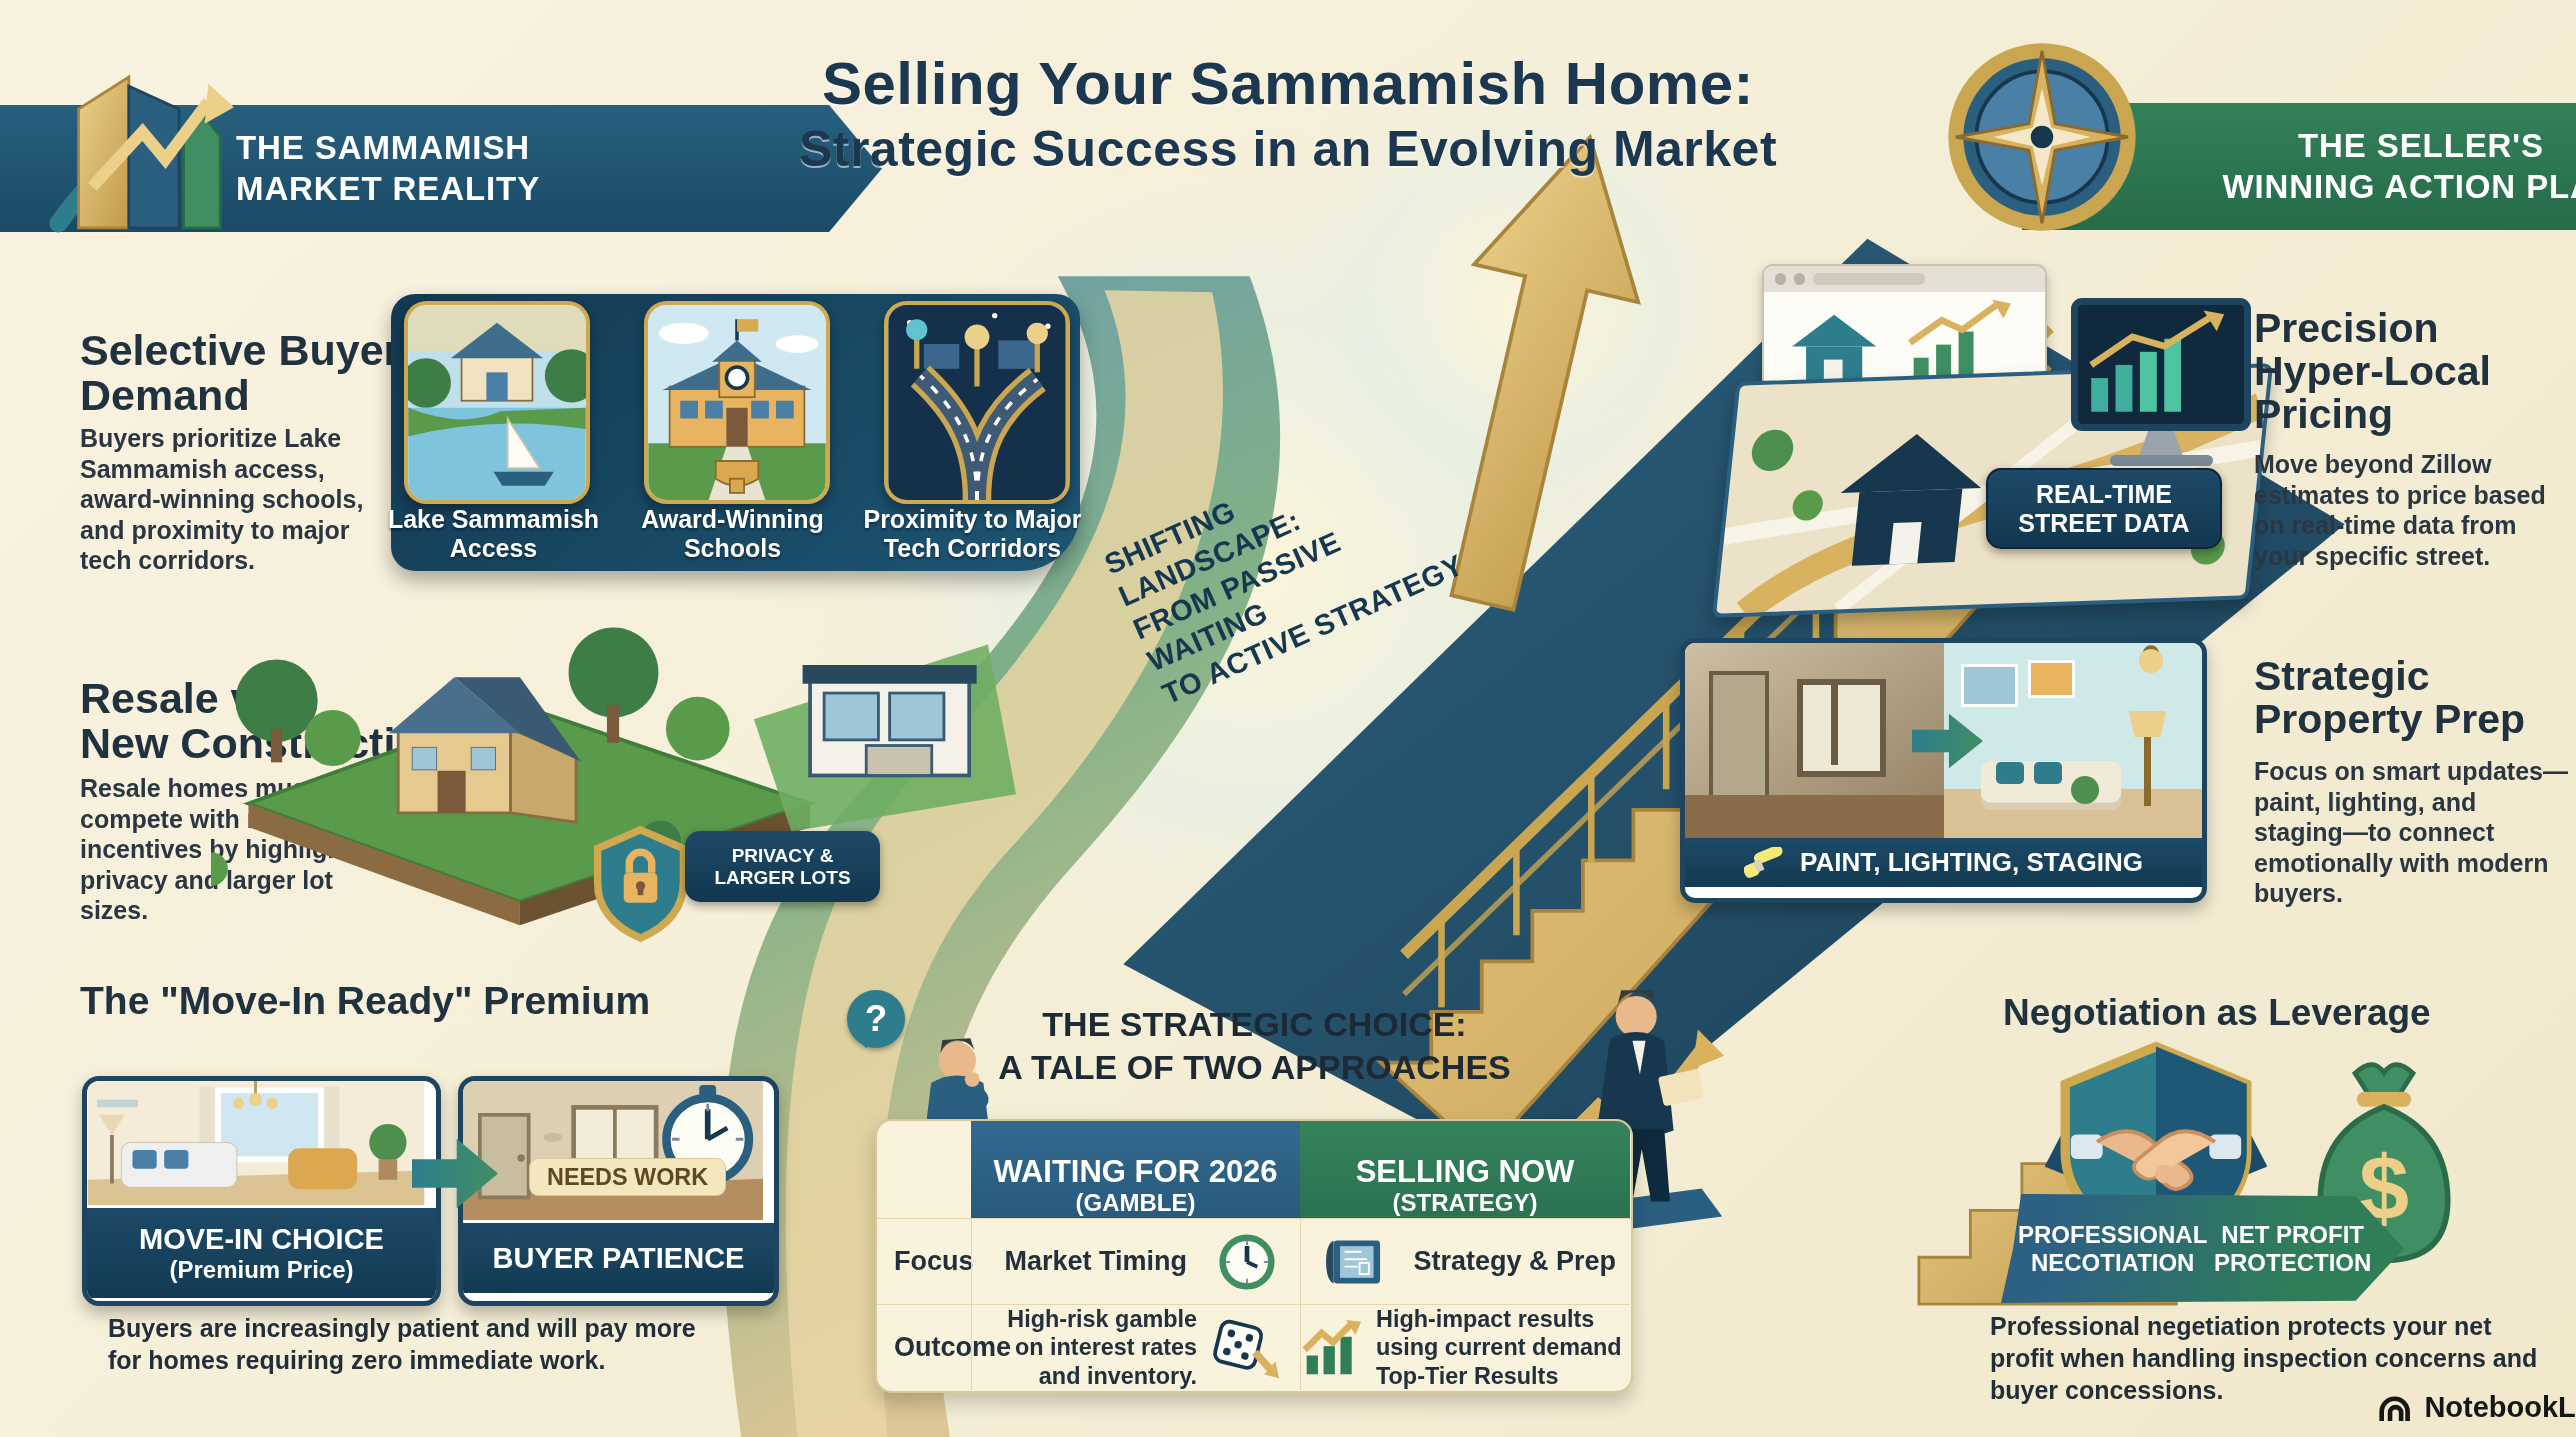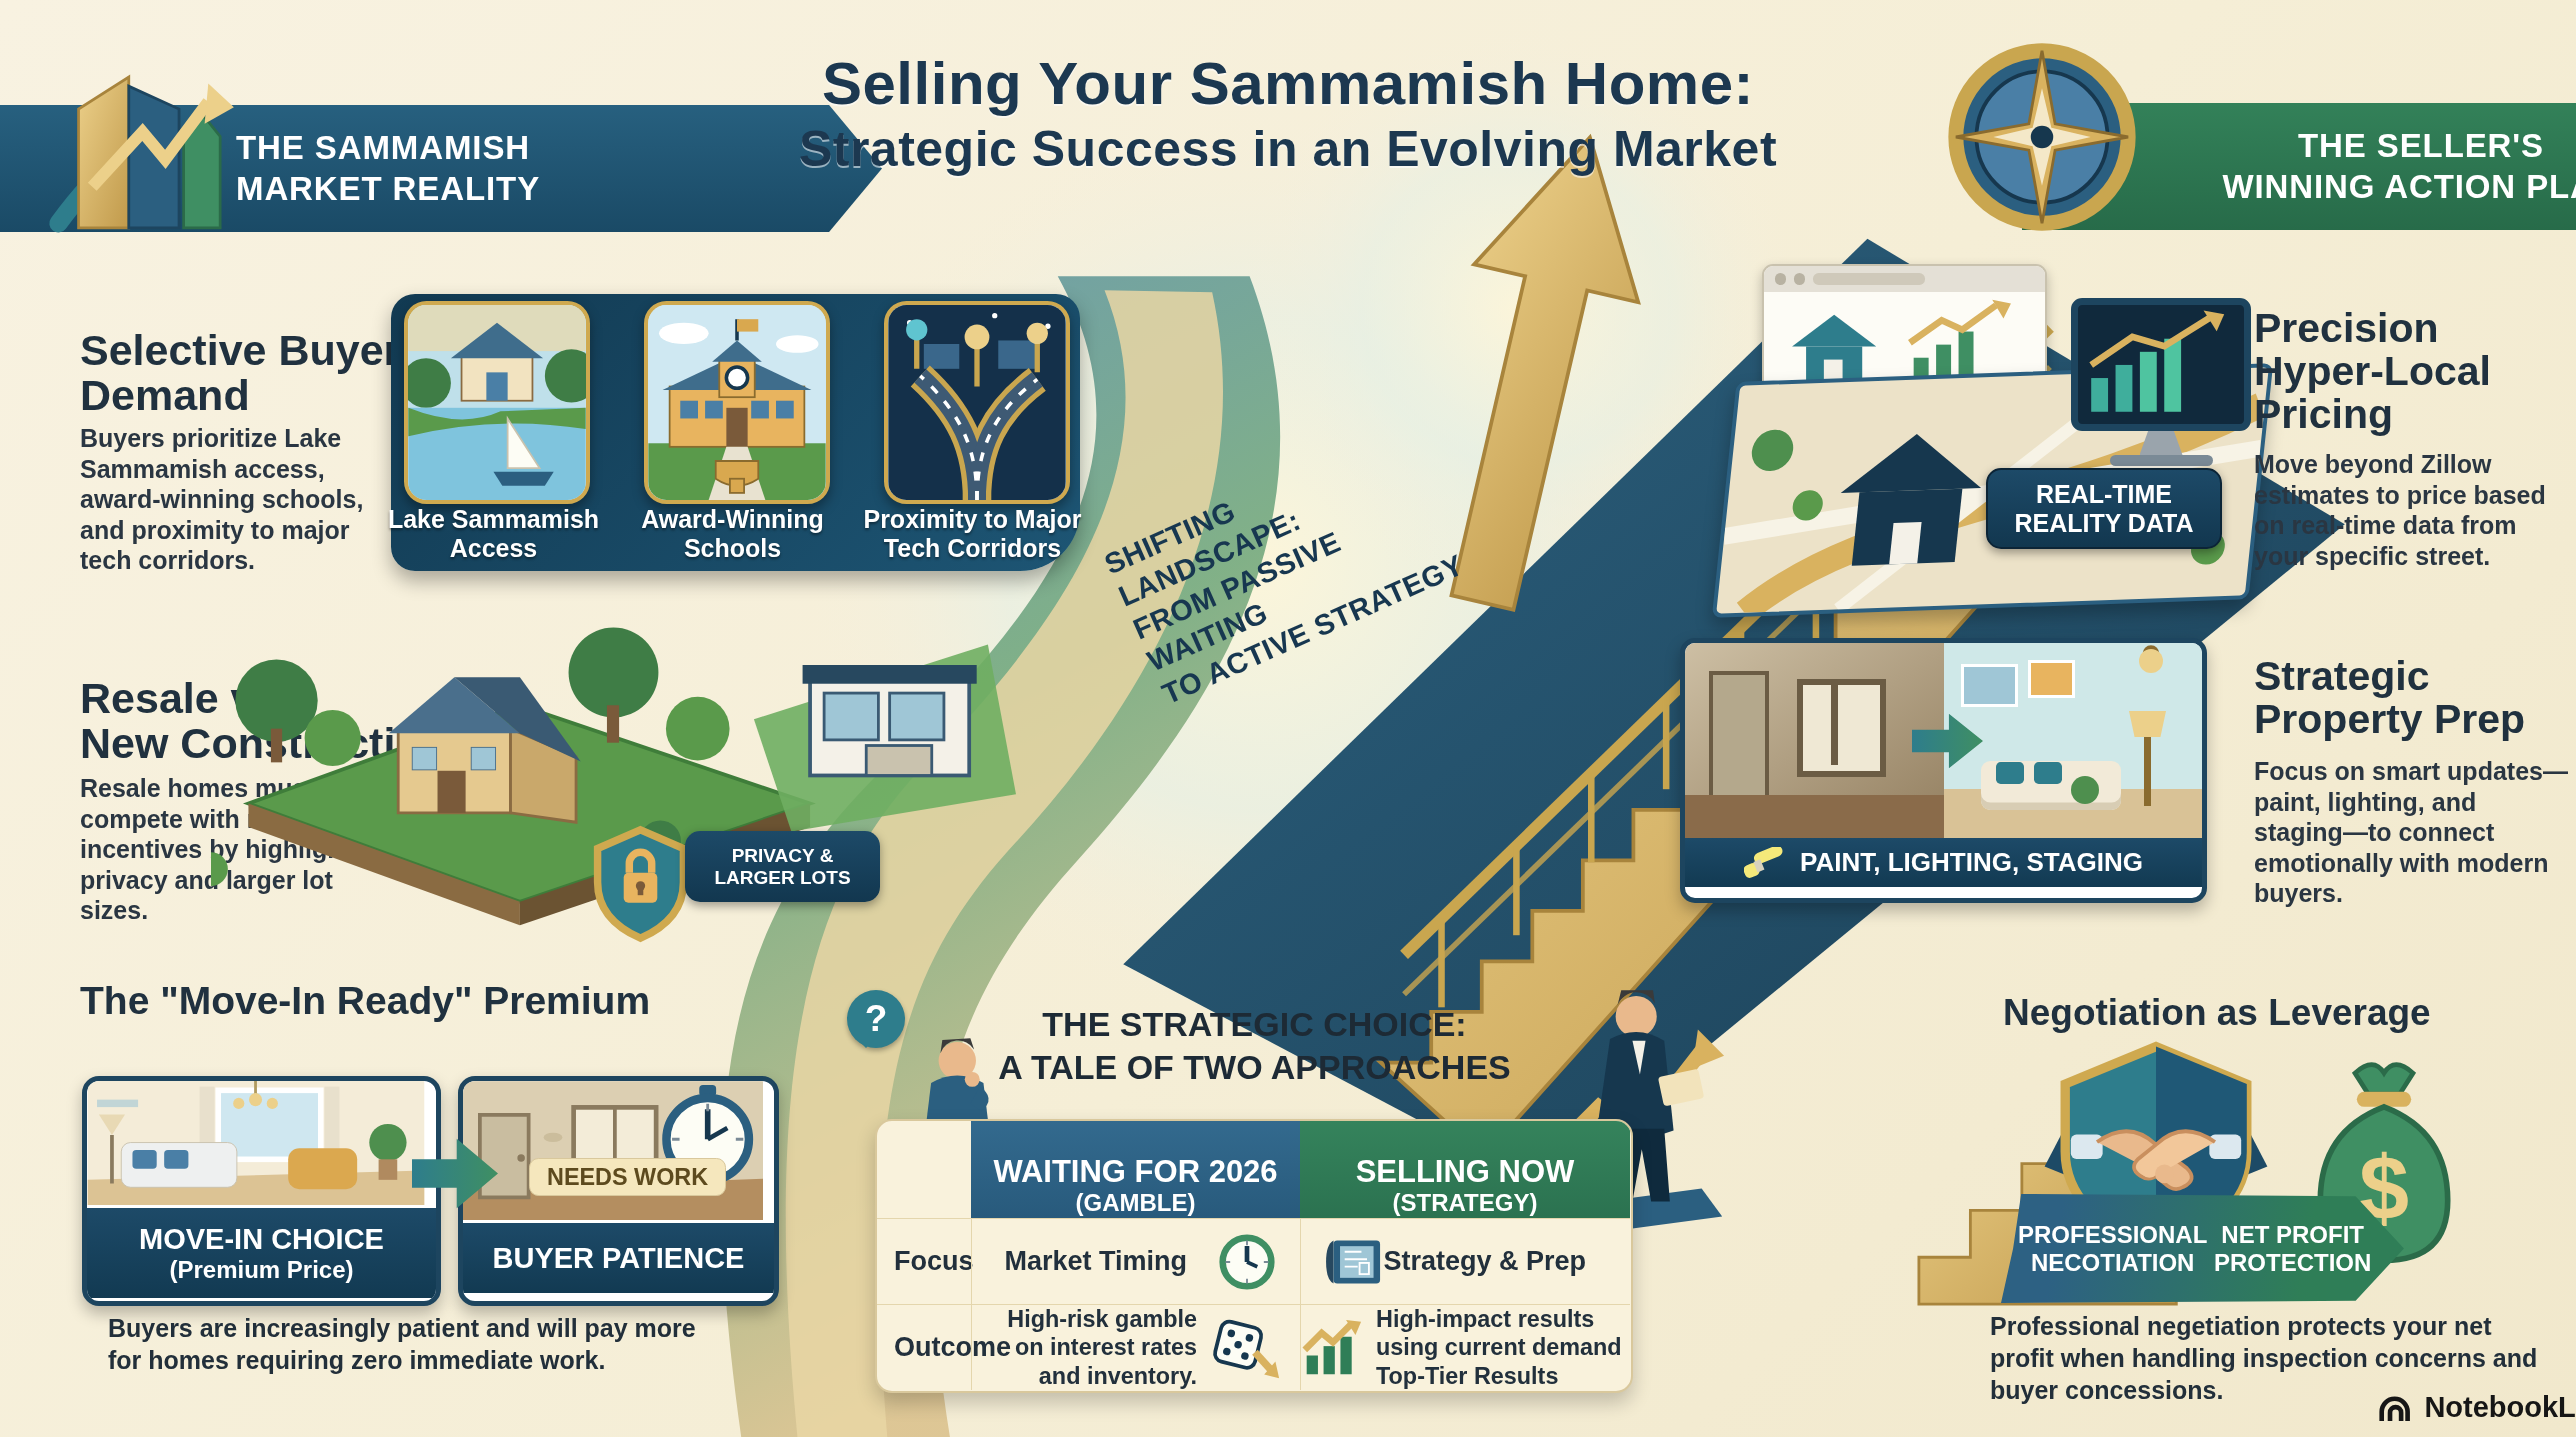--- a/index.html
+++ b/index.html
@@ -380,21 +380,21 @@
         <line x1="31" y1="31" x2="31" y2="14" stroke="#16374e" stroke-width="5"></line>
         <line x1="31" y1="31" x2="42" y2="36" stroke="#16374e" stroke-width="4"></line>
         <g stroke="#7a8a96" stroke-width="2">
           <line x1="31" y1="8" x2="31" y2="13"></line>
             <line x1="31" y1="49" x2="31" y2="54"></line>
           <line x1="8" y1="31" x2="13" y2="31"></line>
             <line x1="49" y1="31" x2="54" y2="31"></line>
         </g>
       </svg>
     </div>
-    <div class="cell vline" style="gap:0;padding-left:22.5px">
+    <div class="cell vline" style="gap:30px;padding-left:22.5px">
       <svg width="60" height="54" viewBox="0 0 64 58">
         <path d="M10,6 q-8,4 -8,23 q0,19 8,23 Z" fill="#27485f"></path>
         <rect x="10" y="6" width="50" height="46" rx="4" fill="#2b5f80"></rect>
         <rect x="17" y="12" width="36" height="34" fill="#9fc6d6"></rect>
         <g stroke="#fff" stroke-width="2">
             <line x1="22" y1="18" x2="40" y2="18"></line>
             <line x1="22" y1="26" x2="46" y2="26"></line>
         <line x1="22" y1="34" x2="36" y2="34"></line>
             <rect x="38" y="30" width="10" height="12" fill="none"></rect>
           </g>
@@ -482,21 +482,21 @@
         <polygon points="134,6 156,10 148,28" fill="#d9b25f"></polygon>
       </svg>
     </div>
     <div style="width:43px;height:24px;background:#9aa4ac;margin:0 auto;clip-path:polygon(20% 0,80% 0,100% 100%,0 100%)"></div>
     <div style="width:103px;height:11.2px;background:#7a8a96;border-radius:5.6px;margin:0 auto"></div>
   </div>
 
   <div class="abs navy-pill" style="left:1986px;top:468px;width:232px;height:77px;font-size:25px;line-height:1.15;
        border:2.8px solid #0c2436">
     <span>REAL-TIME</span>
-    <span>REALITY DATA</span>
+    <span>STREET DATA</span>
   </div>
 
   <div class="abs sec-h" style="left:2254px;top:307px;font-size:41px">
     <div>Precision</div>
     <div>Hyper-Local</div>
     <div>Pricing</div>
   </div>
   <div class="abs sec-body" style="left:2254px;top:449px;width:309px;font-size:25px">Move beyond Zillow estimates to price based on real-time data from your specific street.</div>
 
   <div class="photo-card" style="left:1680px;top:638px;width:517px;height:255px;border-radius:15px">

